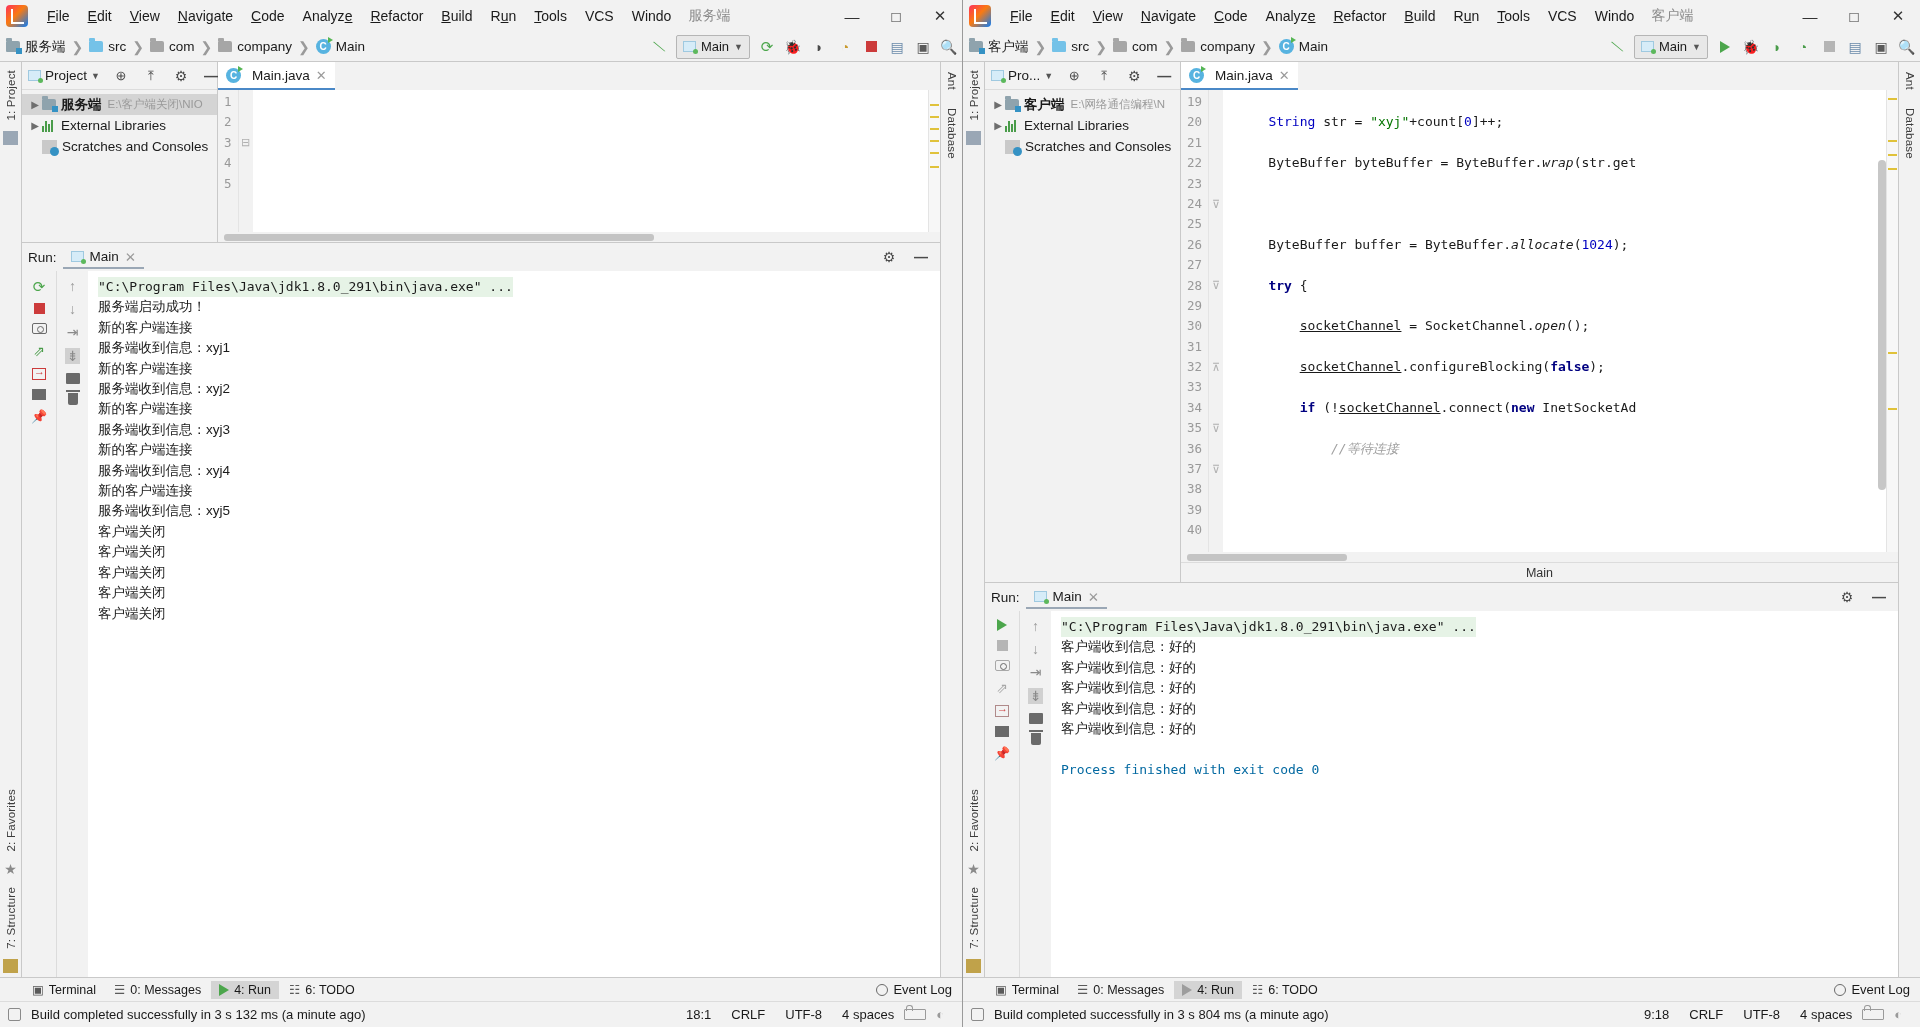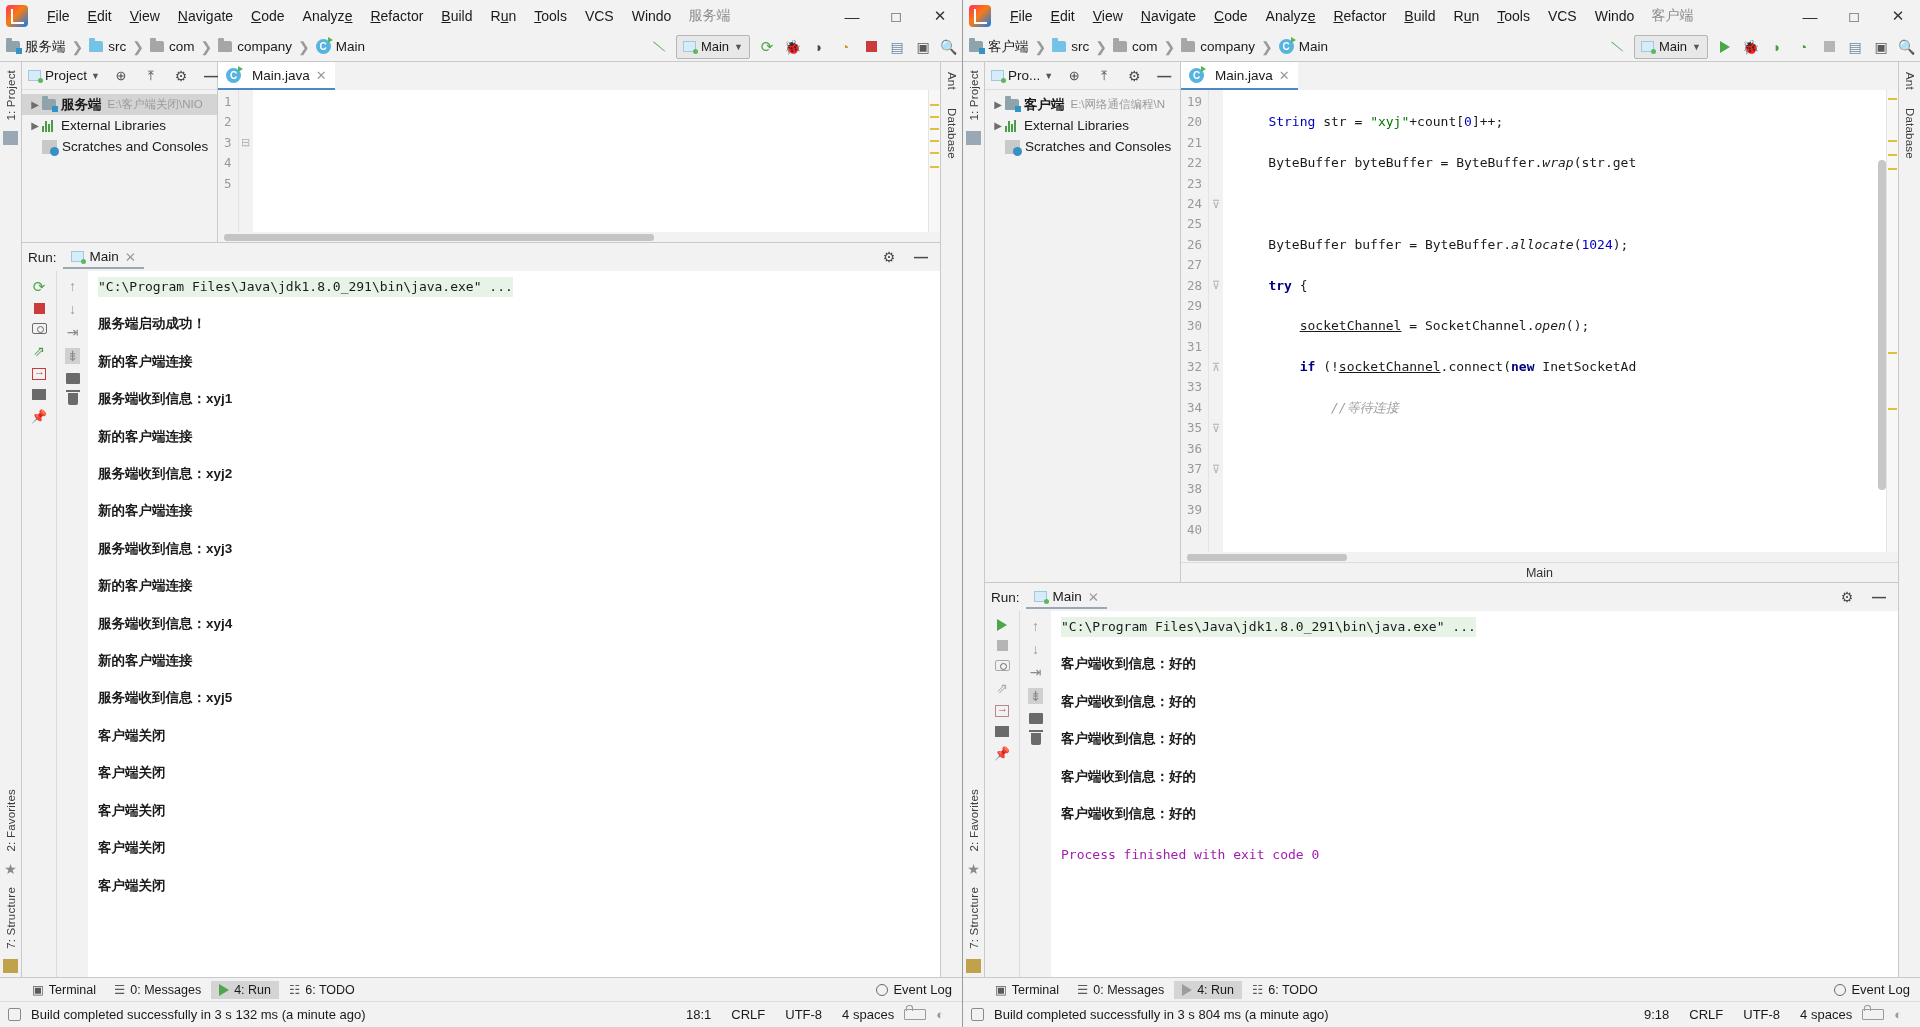--- a/index.html
+++ b/index.html
@@ -127,22 +127,22 @@
              border-bottom: 2px solid #9aa7b5; }
   .run-spacer { flex: 1 1 auto; }
   .run-body { flex: 1 1 auto; display: flex; min-height: 0; }
   .run-gutter { width: 34px; display: flex; flex-direction: column; align-items: center; gap: 9px;
                 padding: 8px 0; flex: 0 0 auto; }
   .run-gutter2 { width: 32px; display: flex; flex-direction: column; align-items: center; gap: 9px;
                 padding: 8px 0; flex: 0 0 auto; border-left: 1px solid #dcdcdc; }
   .console { flex: 1 1 auto; background: #fff; padding: 6px 0 0 10px; overflow: hidden;
              font-family: "DejaVu Sans Mono", monospace; font-size: 13px; line-height: 20.4px; }
   .console .cmd { background: #e6f3e6; display: inline-block; }
-  .console .cn { font-family: "Liberation Sans", sans-serif; font-weight: bold; font-size: 13.5px; margin-top: 17px; }
-  .console .blue { color: #a21caf; }
+  .console .cn { font-family: "Liberation Sans", sans-serif; font-weight: normal; font-size: 13.5px; }
+  .console .blue { color: #0369a1; }
 
   
   .tw-bar { height: 24px; display: flex; align-items: center; gap: 2px; background: #f2f2f2;
             border-top: 1px solid #c9c9c9; padding-left: 24px; flex: 0 0 auto; }
   .tw-btn { display: flex; align-items: center; gap: 5px; padding: 2px 8px; font-size: 12.5px; }
   .tw-btn.active { background: #d4d4d4; }
   .statusbar { height: 26px; display: flex; align-items: center; background: #f2f2f2;
                border-top: 1px solid #dcdcdc; padding: 0 8px; font-size: 13px; flex: 0 0 auto; }
   .sb-spacer { flex: 1 1 auto; }
   .sb-item { padding: 0 10px; white-space: nowrap; }
@@ -660,20 +660,21 @@
                 <div class="fold"></div>
                 <div class="fold">⊽</div>
               </div>
               <div class="code">
 <div class="cl">    <span class="nm">String</span> str = <span class="st">"xyj"</span>+count[<span class="nm">0</span>]++;</div>
 <div class="cl">    ByteBuffer byteBuffer = ByteBuffer.<span class="it">wrap</span>(str.get</div>
 <div class="cl"></div>
 <div class="cl">    ByteBuffer buffer = ByteBuffer.<span class="it">allocate</span>(<span class="nm">1024</span>);</div>
 <div class="cl">    <span class="kw">try</span> {</div>
 <div class="cl">        <span class="fld">socketChannel</span> = SocketChannel.<span class="it">open</span>();</div>
+<div class="cl">        <span class="fld">socketChannel</span>.configureBlocking(<span class="kw">false</span>);</div>
 <div class="cl">        <span class="kw">if</span> (!<span class="fld">socketChannel</span>.connect(<span class="kw">new</span> InetSocketAd</div>
 <div class="cl">            <span class="cm">//等待连接</span></div>
 
 
 
 
 
 
 
 

